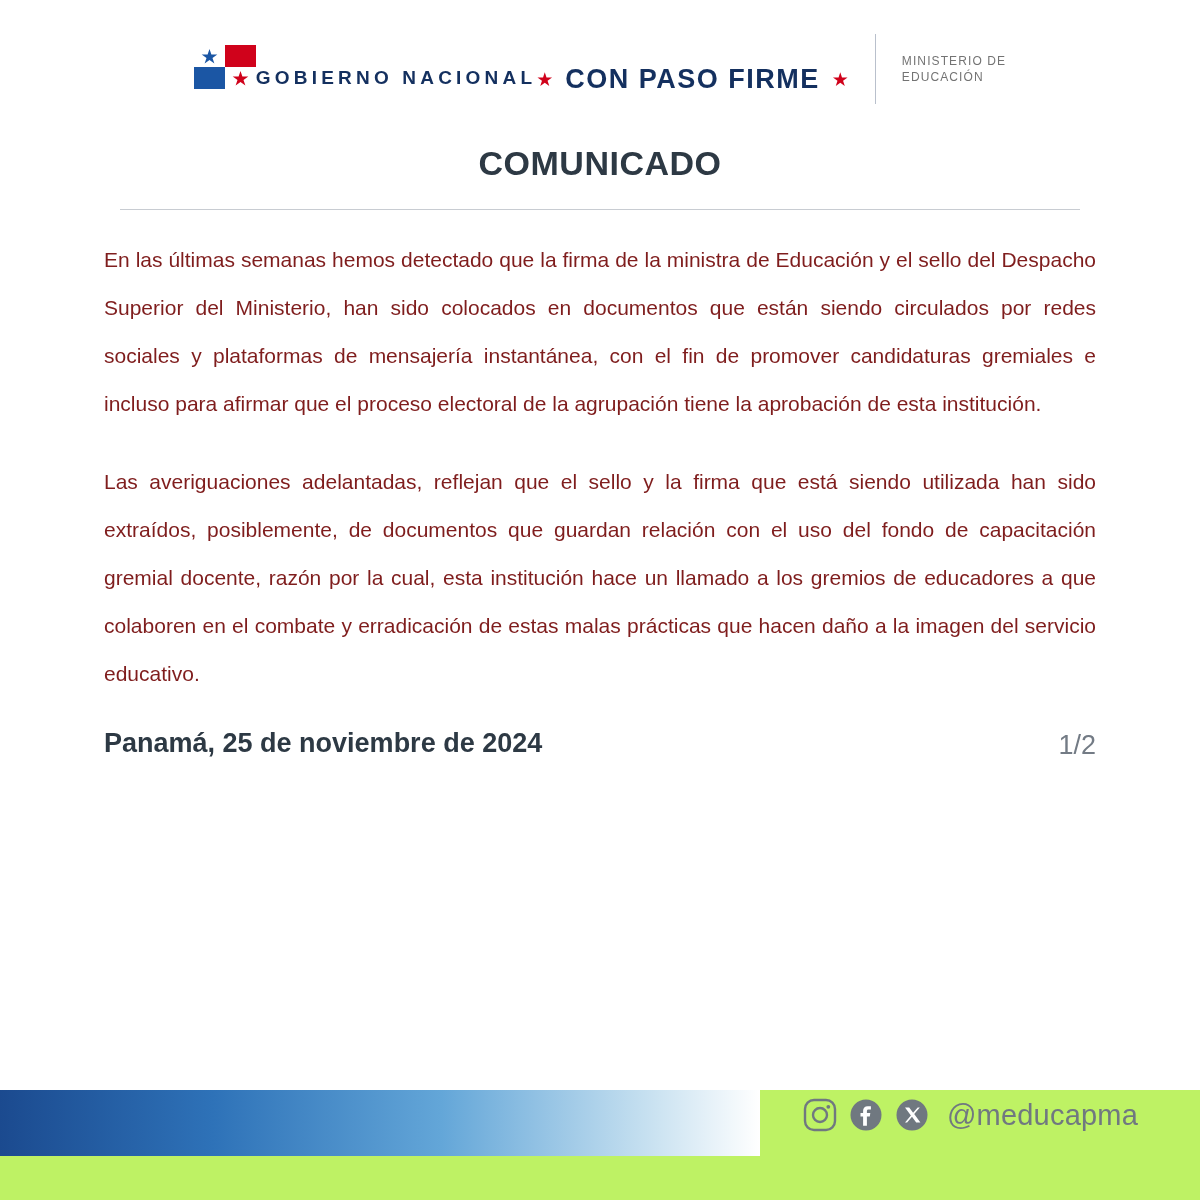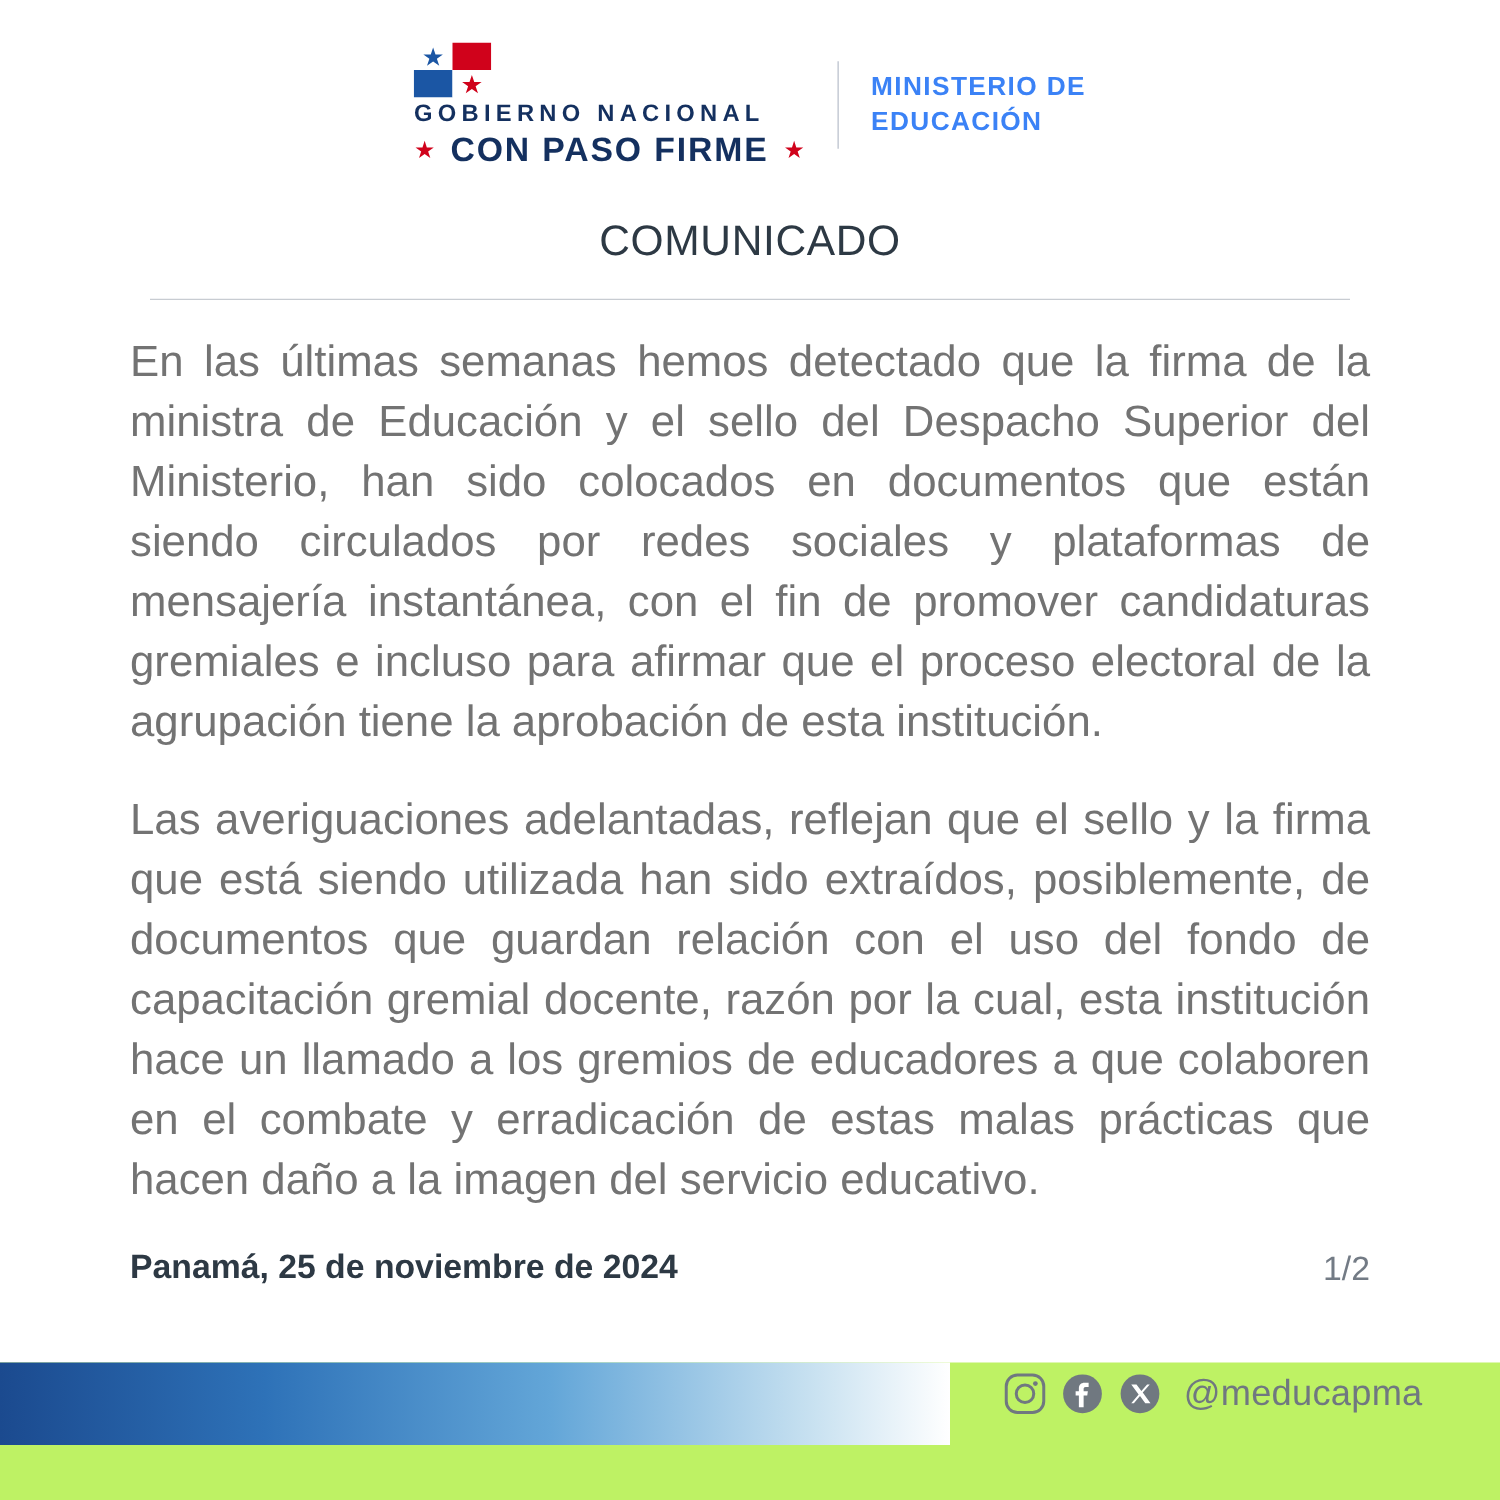--- a/index.html
+++ b/index.html
@@ -25,22 +25,22 @@
   
   .header {
     display: flex;
     align-items: center;
     justify-content: center;
     padding-top: 34px;
     gap: 22px;
   }
   .brand-block {
     display: flex;
-    flex-direction: column;
-    align-items: flex-start;
+    flex-direction: row;
+    align-items: flex-end;
   }
   .flag-mark {
     width: 62px;
     height: 44px;
     display: block;
     margin-bottom: 4px;
   }
   .brand-line1 {
     font-size: 19px;
     letter-spacing: 4.2px;
@@ -66,54 +66,54 @@
     letter-spacing: 1.5px;
     line-height: 1;
   }
   .divider-v {
     width: 1px;
     height: 70px;
     background: #b9c0cc;
     margin: 0 4px;
   }
   .ministry {
-    color: #3b82f6;
-    font-size: 21px;
-    font-weight: 700;
+    color: #737373;
+    font-size: 12px;
+    font-weight: 400;
     letter-spacing: 1.1px;
     line-height: 1.35;
   }
 
   
   .title {
     text-align: center;
     font-size: 34px;
-    font-weight: 400;
+    font-weight: 700;
     color: #2d3944;
     letter-spacing: 0.5px;
     margin-top: 40px;
   }
   .rule {
     width: 960px;
     height: 1px;
     background: #c8ccd2;
     margin: 26px auto 0 auto;
   }
 
   
   .body-wrap {
     width: 992px;
     margin: 0 auto;
     padding-top: 26px;
   }
   .para {
     text-align: justify;
-    font-size: 35px;
+    font-size: 21px;
     line-height: 48px;
-    color: #737373;
+    color: #7f1d1d;
     margin: 0 0 30px 0;
     font-weight: 400;
   }
   .para:last-of-type {
     margin-bottom: 0;
   }
 
   
   .foot-row {
     width: 992px;

